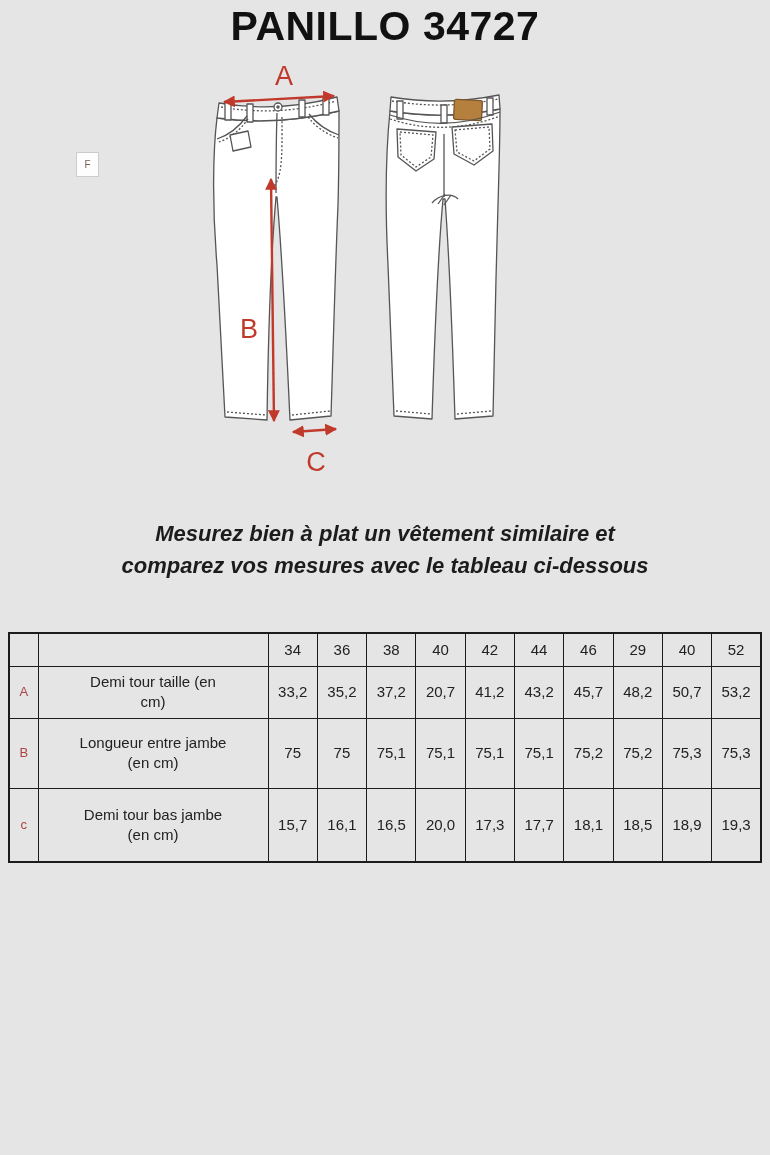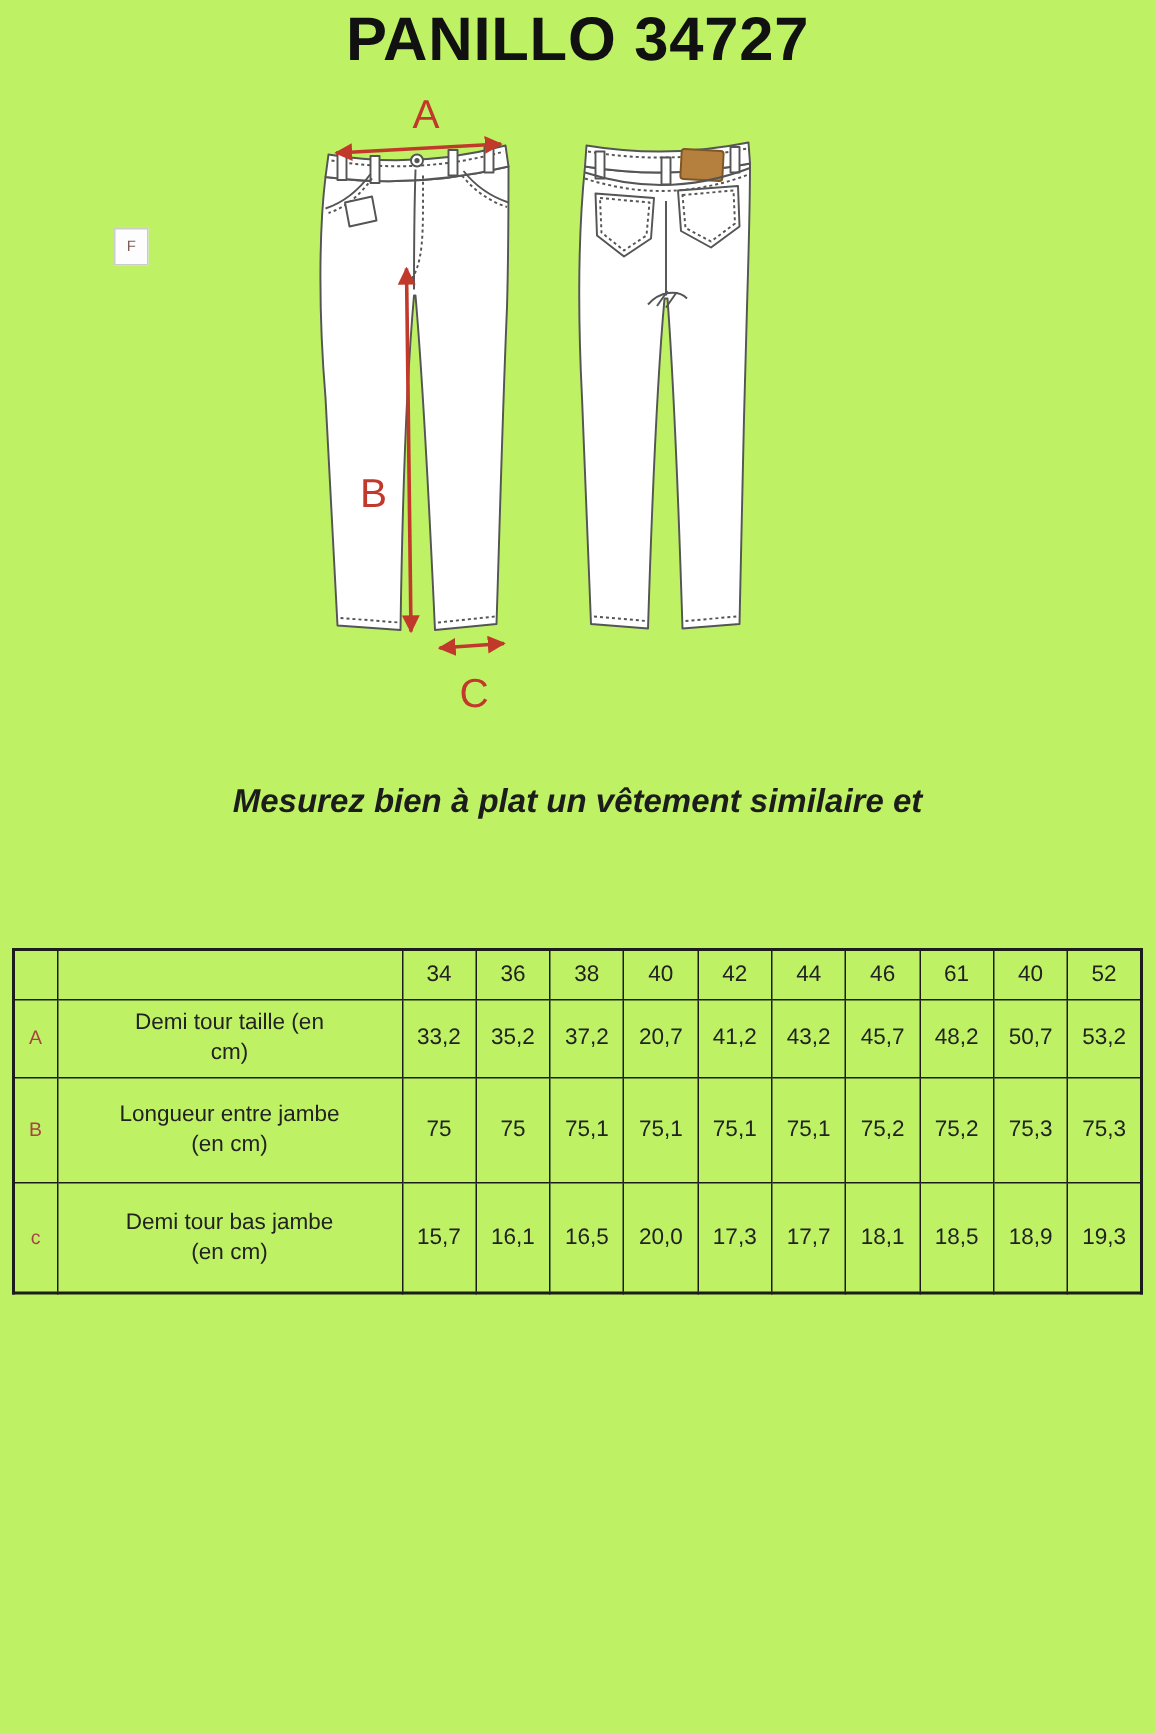--- a/index.html
+++ b/index.html
@@ -2,21 +2,21 @@
 <html><head>
 <meta charset="utf-8">
 <style>
   * { margin: 0; padding: 0; box-sizing: border-box; }
   html, body { background: #ffffff; }
   body { font-family: "Liberation Sans", sans-serif; }
   .page {
     position: relative;
     width: 770px;
     height: 1155px;
-    background: #bef264;
+    background: #e5e5e5;
     overflow: hidden;
     margin: 0 auto;
   }
   .page-title {
     position: absolute;
     top: 0; left: 0;
     width: 100%;
     height: 52px;
     line-height: 52px;
     text-align: center;
@@ -172,20 +172,21 @@
       <line class="red-arrow" x1="293" y1="377" x2="336" y2="374" marker-start="url(#ah)" marker-end="url(#ah)" stroke="#c0392b"></line>
     </g>
 
     <text class="red-label" x="284" y="30" text-anchor="middle" fill="#c0392b">A</text>
     <text class="red-label" x="249" y="283" text-anchor="middle" fill="#c0392b">B</text>
     <text class="red-label" x="316" y="416" text-anchor="middle" fill="#c0392b">C</text>
   </svg>
 
   <div class="instructions">
     <div>Mesurez bien à plat un vêtement similaire et</div>
+    <div>comparez vos mesures avec le tableau ci-dessous</div>
   </div>
 
   <div class="size-table-wrap">
     <table class="size-table">
       <colgroup>
         <col class="key-col">
         <col class="label-col">
         <col span="10">
       </colgroup>
       <thead>
@@ -193,21 +194,21 @@
           <th></th>
           <th></th>
 
         <th>34</th>
             <th>36</th>
             <th>38</th>
             <th>40</th>
             <th>42</th>
             <th>44</th>
             <th>46</th>
-            <th>61</th>
+            <th>29</th>
             <th>40</th>
             <th>52</th>
           </tr>
       </thead>
       <tbody>
 
       <tr>
             <td class="key-cell" style="color: rgb(169, 68, 66);">A</td>
             <td class="label-cell">Demi tour taille (en<br>cm)</td>
             <td>33,2</td>

